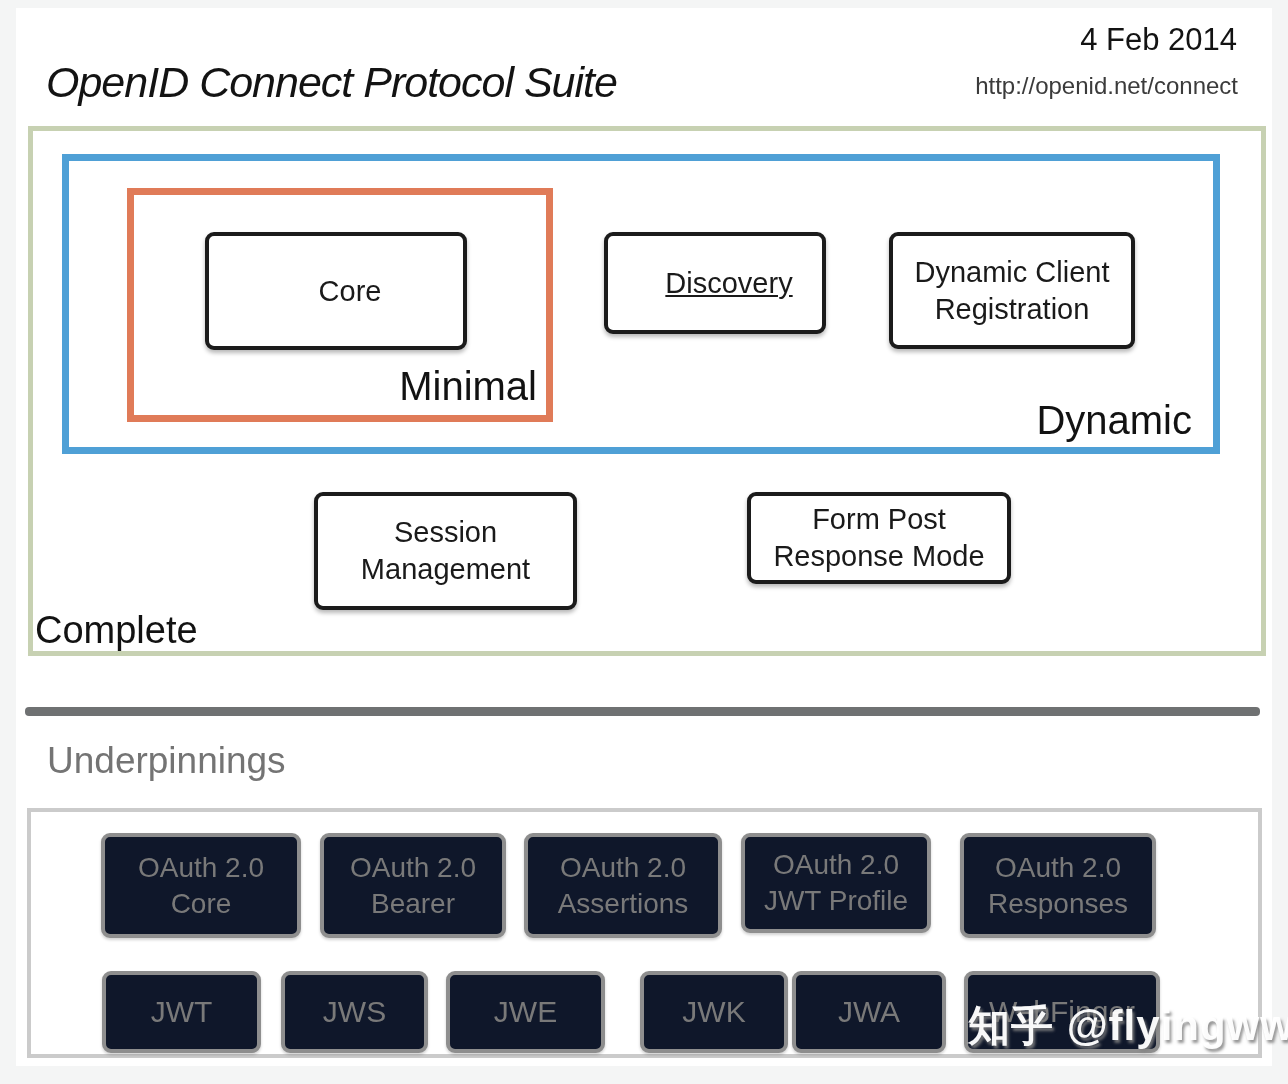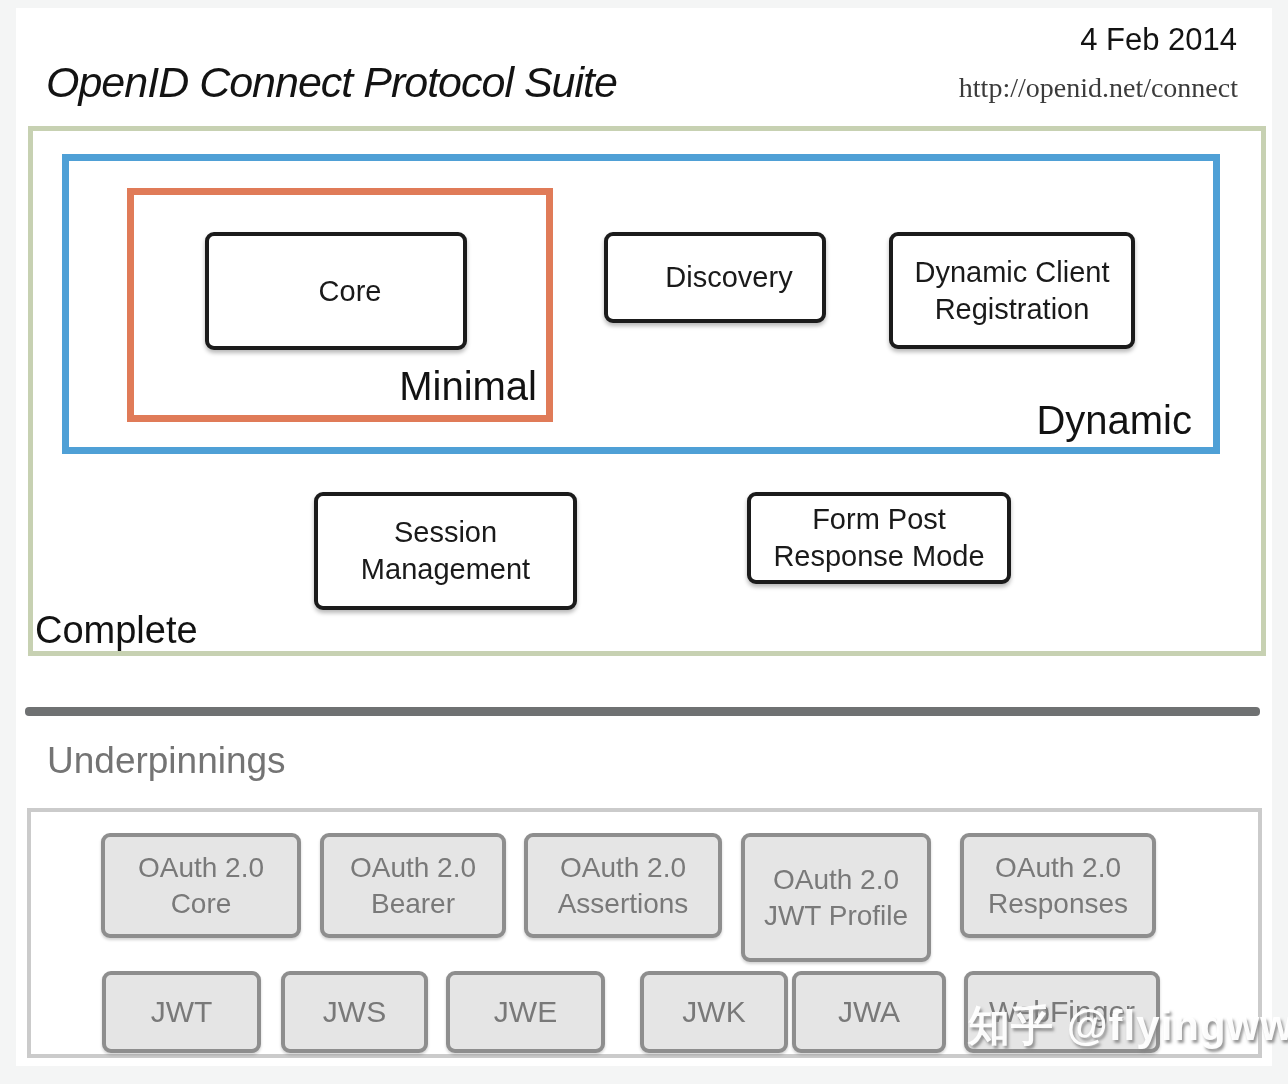--- a/index.html
+++ b/index.html
@@ -20,21 +20,21 @@
     position:absolute;left:46px;top:58px;
     font-size:43px;font-style:italic;font-weight:500;
     color:#131313;letter-spacing:-1px;white-space:nowrap;
   }
   .date{
     position:absolute;right:51px;top:22px;
     font-size:31px;color:#131313;white-space:nowrap;
   }
   .url{
     position:absolute;right:50px;top:72px;
-    font-size:28px;color:#3b3b3b;white-space:nowrap;font-family:Liberation Serif, serif;
+    font-size:24px;color:#3b3b3b;white-space:nowrap;
   }
   
   .group{position:absolute;box-sizing:border-box;background:transparent;}
   .group-complete{
     left:28px;top:126px;width:1238px;height:530px;
     border:5px solid #c7d1b2;
   }
   .group-dynamic{
     left:29px;top:23px;width:1158px;height:300px;
     border:7px solid #4fa0d6;
@@ -51,50 +51,50 @@
   .node{
     position:absolute;box-sizing:border-box;
     background:#ffffff;
     border:4px solid #1b1b1b;border-radius:9px;
     box-shadow:0 3px 4px rgba(0,0,0,0.28);
     display:flex;align-items:center;justify-content:center;
     text-align:center;color:#1a1a1a;
     font-size:29px;line-height:37px;padding-left:28px;
   }
   .node-core{left:71px;top:37px;width:262px;height:118px;}
-  .node-discovery{left:535px;top:71px;width:222px;height:91px;}
+  .node-discovery{left:535px;top:71px;width:222px;height:102px;text-decoration:underline;}
   .node-dcr{left:820px;top:71px;width:246px;height:117px;padding:0 14px;}
   .node-session{left:239px;top:361px;width:263px;height:118px;padding:0 34px;margin-left:42px;}
   .node-formpost{left:714px;top:361px;width:264px;height:92px;padding:0 14px;}
   
   .divider{
     position:absolute;left:25px;top:707px;width:1235px;height:9px;
     background:#6f7172;border-radius:4px;
   }
   .underpinnings-heading{
     position:absolute;left:47px;top:740px;
     font-size:37px;color:#747474;white-space:nowrap;
   }
   .under-container{
     position:absolute;left:27px;top:808px;width:1235px;height:250px;
     box-sizing:border-box;border:4px solid #cbcbcb;background:#ffffff;
   }
   .ubox{
     position:absolute;box-sizing:border-box;
-    background:#e5e5e5;
+    background:#0f172a;
     border:4px solid #8e8e8e;border-radius:9px;
     box-shadow:0 2px 3px rgba(0,0,0,0.18);
     display:flex;align-items:center;justify-content:center;
     text-align:center;color:#797979;
     font-size:28px;line-height:36px;
   }
   .u-oauth-core      {left:70px; top:21px;width:200px;height:105px;}
   .u-oauth-bearer    {left:289px;top:21px;width:186px;height:105px;}
   .u-oauth-assertions{left:493px;top:21px;width:198px;height:105px;}
-  .u-oauth-jwtprofile{left:710px;top:21px;width:190px;height:129px;}
+  .u-oauth-jwtprofile{left:710px;top:21px;width:190px;height:100px;}
   .u-oauth-responses {left:929px;top:21px;width:196px;height:105px;}
   .u-jwt      {left:71px; top:159px;width:159px;height:82px;font-size:30px;}
   .u-jws      {left:250px;top:159px;width:147px;height:82px;font-size:30px;}
   .u-jwe      {left:415px;top:159px;width:159px;height:82px;font-size:30px;}
   .u-jwk      {left:589px;top:159px;width:148px;height:82px;font-size:30px;margin-left:20px;}
   .u-jwa      {left:761px;top:159px;width:154px;height:82px;font-size:30px;}
   .u-webfinger{left:933px;top:159px;width:196px;height:82px;font-size:30px;}
   
   .watermark{
     position:absolute;left:968px;top:998px;

